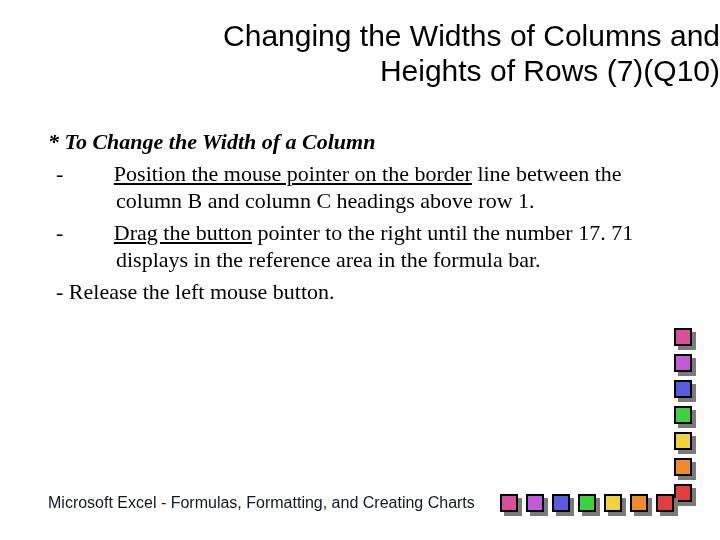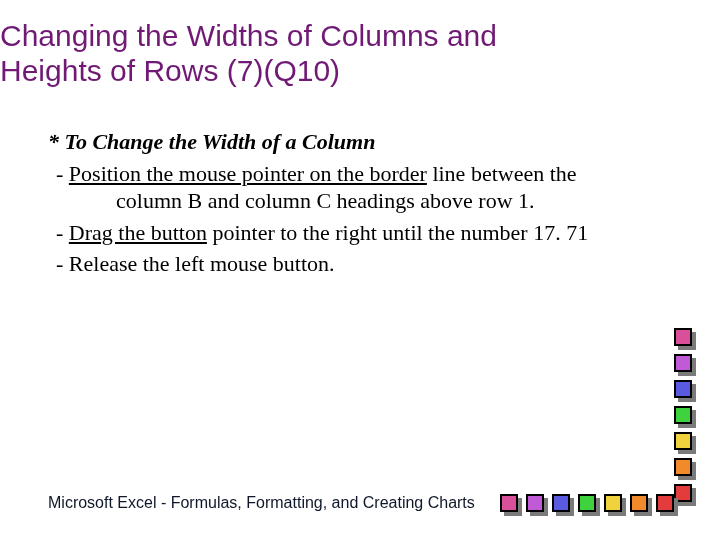--- a/index.html
+++ b/index.html
@@ -1,25 +1,25 @@
 <!DOCTYPE html>
 <html><head>
 <meta charset="utf-8">
 <style>
   * { margin: 0; padding: 0; box-sizing: border-box; }
   html, body { width: 720px; height: 540px; font-family: Arial, Helvetica, sans-serif; background: #fff; overflow: hidden; }
   .slide { position: relative; width: 720px; height: 540px; background: #fff; }
-  .title { position: absolute; top: 18px; left: 0; right: 0; text-align: left; font-size: 30px; line-height: 1.18; font-weight: 400; color: #701a75; }
+  .title { position: absolute; top: 18px; left: 0; right: 0; text-align: right; font-size: 30px; line-height: 1.18; font-weight: 400; color: #000000; }
   .body { position: absolute; top: 128px; left: 48px; right: 70px; font-family: "Times New Roman", Times, serif; font-size: 22px; line-height: 1.25; color: #000; }
   .top-line { margin-bottom: 2px; }
   .star { font-weight: bold; font-style: italic; }
   .subhead { font-weight: bold; font-style: italic; text-align: center; }
   .item { margin-top: 4px; padding-left: 22px; text-indent: -14px; }
   .item .cont { display: block; padding-left: 46px; text-indent: 0; }
-  .ul { text-decoration: underline; }
+  .ul { text-decoration: underline; margin-left: 45px; }
   .footer { position: absolute; left: 48px; bottom: 28px; font-size: 16px; color: #0f172a; font-family: Arial, Helvetica, sans-serif; }
   
   .sq { position: absolute; width: 18px; height: 18px; }
   .sq .shadow { position: absolute; left: 4px; top: 4px; width: 18px; height: 18px; background: #7a7a7a; }
   .sq .box { position: absolute; left: 0; top: 0; width: 18px; height: 18px; border: 2px solid #000; }
   .vcol { right: 28px; }
 </style>
 </head>
 <body>
 <div class="slide">
@@ -37,20 +37,21 @@
 
     <div class="item">
       <span>- </span>
       <span class="ul">Position the mouse pointer on the border</span><span> line between the</span>
       <span class="cont">column B and column C headings above row 1.</span>
     </div>
 
     <div class="item">
       <span>- </span>
       <span class="ul">Drag the button</span><span> pointer to the right until the number 17. 71</span>
+      <span class="cont">displays in the reference area in the formula bar.</span>
     </div>
 
     <div class="item">
       <span>- </span>
       <span>Release the left mouse button.</span>
     </div>
   </div>
 
   <div class="footer">Microsoft  Excel - Formulas, Formatting, and Creating Charts</div>
 

